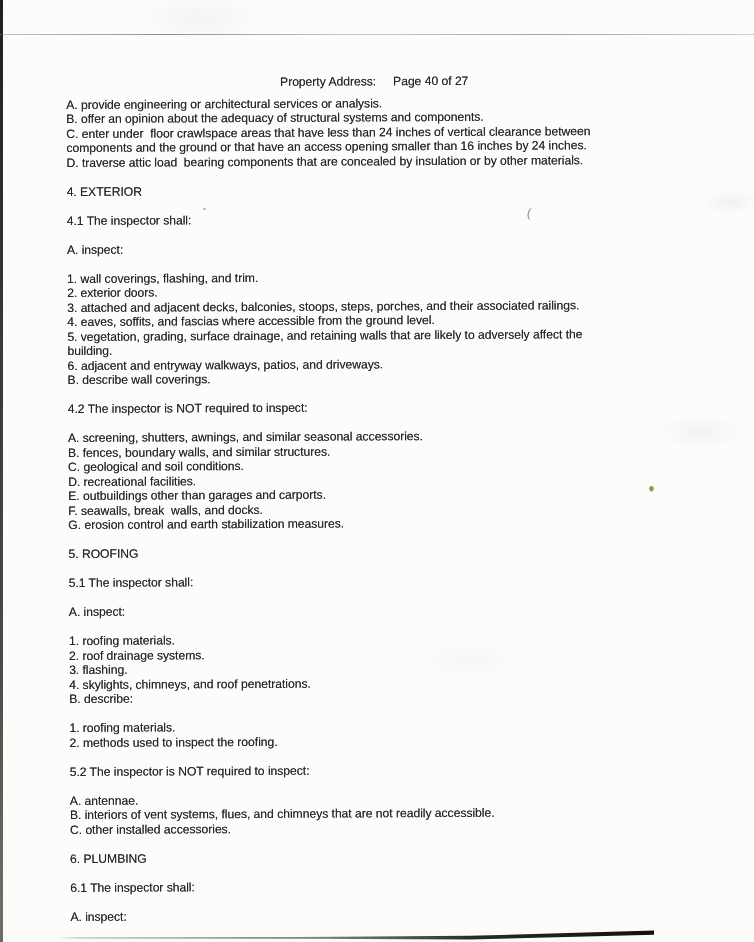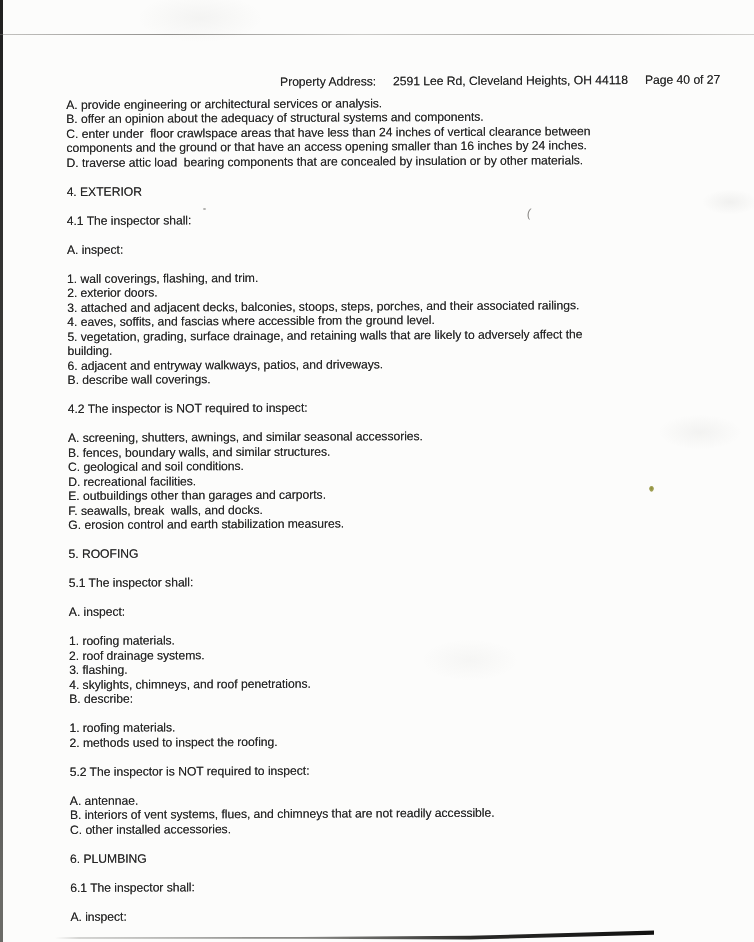--- a/index.html
+++ b/index.html
@@ -101,21 +101,20 @@
 
 <div class="page">
 
   <div class="left-edge"></div>
   <div class="top-rule"></div>
 
   <div class="doc">
 
     <div class="hdr">
       <span>Property Address:</span>
-      <span>2591 Lee Rd, Cleveland Heights, OH 44118</span>
       <span>Page 40 of 27</span>
     </div>
 
     <div class="para">
       <div class="ln">A. provide engineering or architectural services or analysis.</div>
       <div class="ln">B. offer an opinion about the adequacy of structural systems and components.</div>
       <div class="ln">C. enter under  floor crawlspace areas that have less than 24 inches of vertical clearance between</div>
       <div class="ln">components and the ground or that have an access opening smaller than 16 inches by 24 inches.</div>
       <div class="ln">D. traverse attic load  bearing components that are concealed by insulation or by other materials.</div>
     </div>

